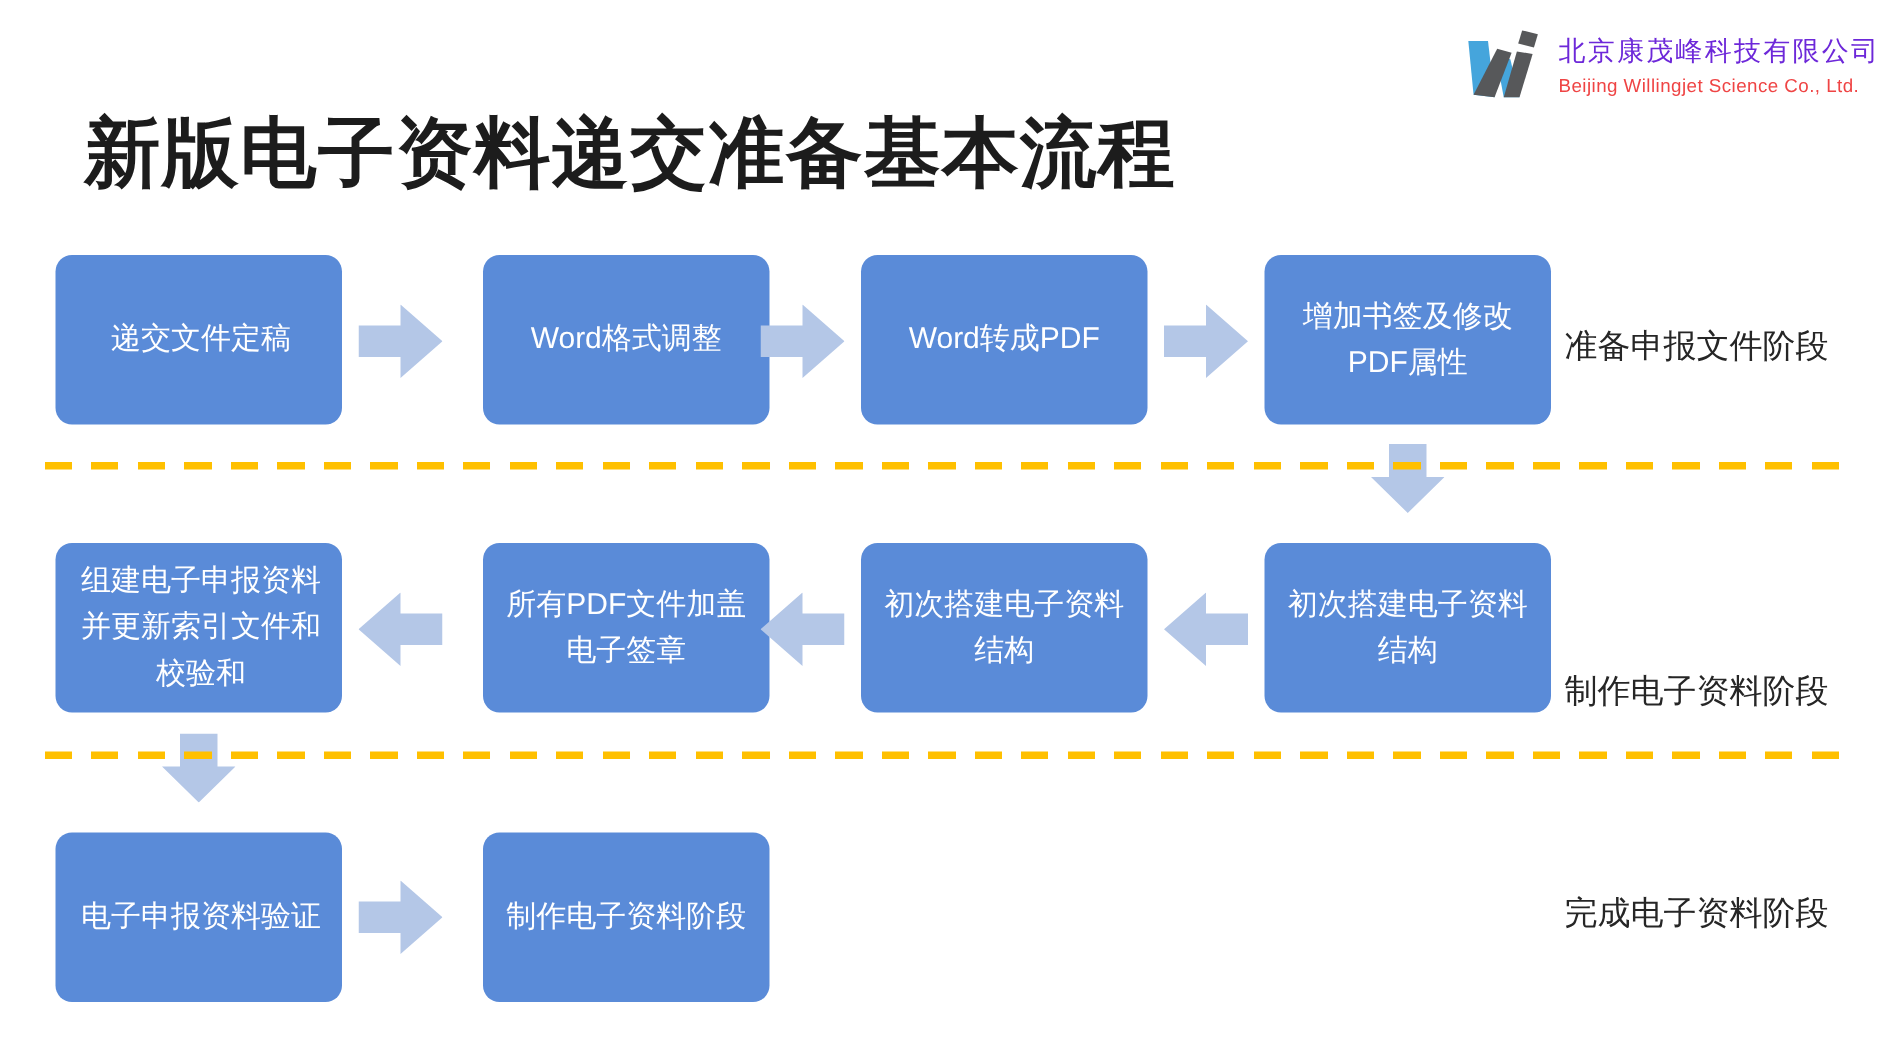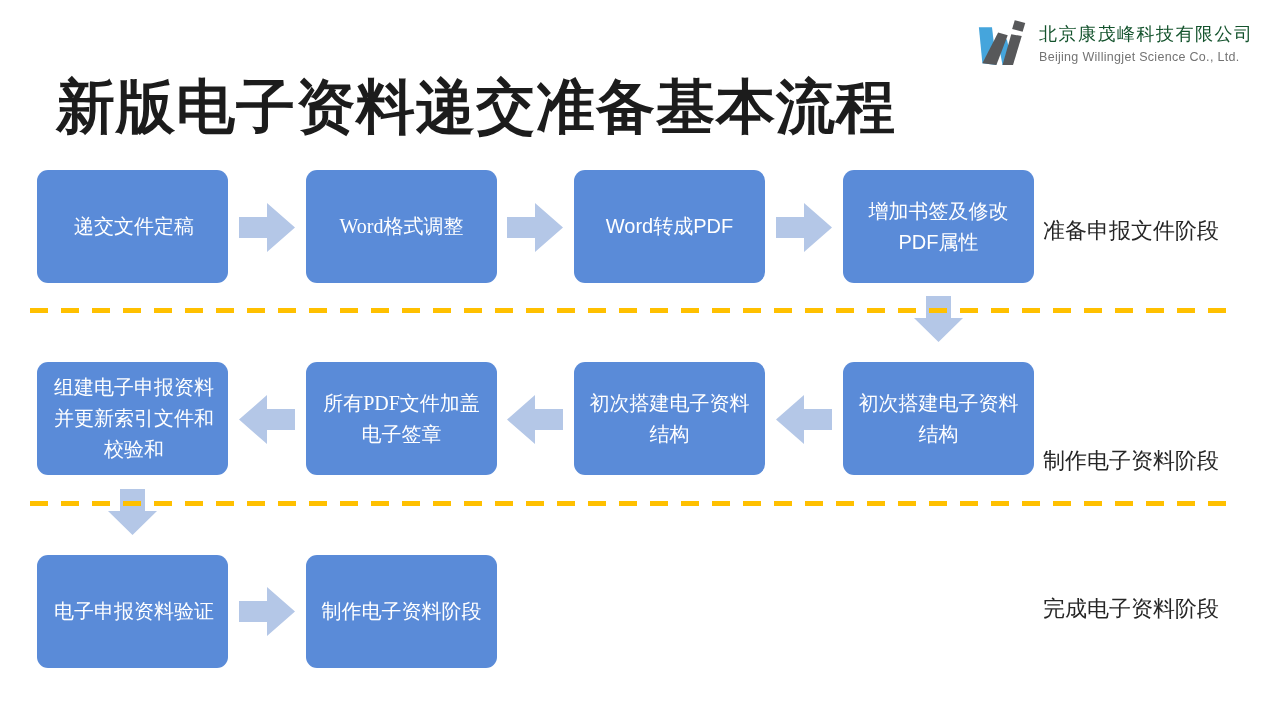--- a/index.html
+++ b/index.html
@@ -5,36 +5,36 @@
   html,body{margin:0;padding:0;}
   body{
     width:1269px;height:701px;position:relative;overflow:hidden;
     background:#ffffff;
     font-family:"Liberation Sans","DejaVu Sans",sans-serif;
   }
   .abs{position:absolute;}
   
   .page-title{
     left:56px;top:68px;
-    font-size:59px;font-weight:900;color:#1c1c1c;
+    font-size:51px;font-weight:900;color:#1c1c1c;
     letter-spacing:1px;white-space:nowrap;
   }
   
   .logo-wrap{left:971px;top:17px;display:flex;align-items:center;gap:12px;}
-  .logo-text .cn{font-size:18px;color:#14532d;letter-spacing:1.5px;font-weight:500;text-align:right;}
-  .logo-text .en{font-size:12.5px;color:#737373;margin-top:4px;letter-spacing:.3px;}
+  .logo-text .cn{font-size:18px;color:#6d28d9;letter-spacing:1.5px;font-weight:500;text-align:right;}
+  .logo-text .en{font-size:12.5px;color:#ef4444;margin-top:4px;letter-spacing:.3px;}
   
   .flow-box{
     width:191px;height:113px;border-radius:11px;
     background:#5a8bd8;color:#ffffff;
     display:flex;align-items:center;justify-content:center;
     text-align:center;font-size:20px;line-height:1.55;
     padding:0 13px;box-sizing:border-box;
   }
-  .col1{left:37px;padding-left:16px;} .col2{left:306px;font-family:Liberation Serif, serif;} .col3{left:574px;} .col4{left:843px;}
+  .col1{left:37px;padding-left:16px;} .col2{left:322px;} .col3{left:574px;} .col4{left:843px;}
   .row1{top:170px;} .row2{top:362px;} .row3{top:555px;}
   
   .stage-label{
     left:1043px;font-size:22px;color:#262626;white-space:nowrap;
   }
   
   .dash-line{
     left:30px;width:1207px;height:5px;z-index:5;
     background:repeating-linear-gradient(90deg,#ffc000 0 18px,transparent 18px 31px);
   }

